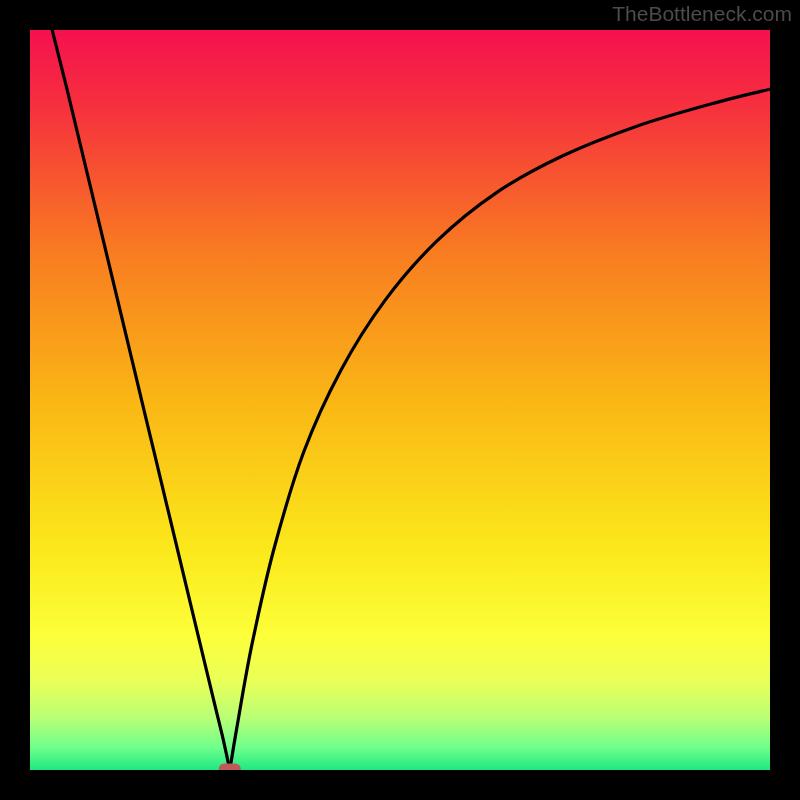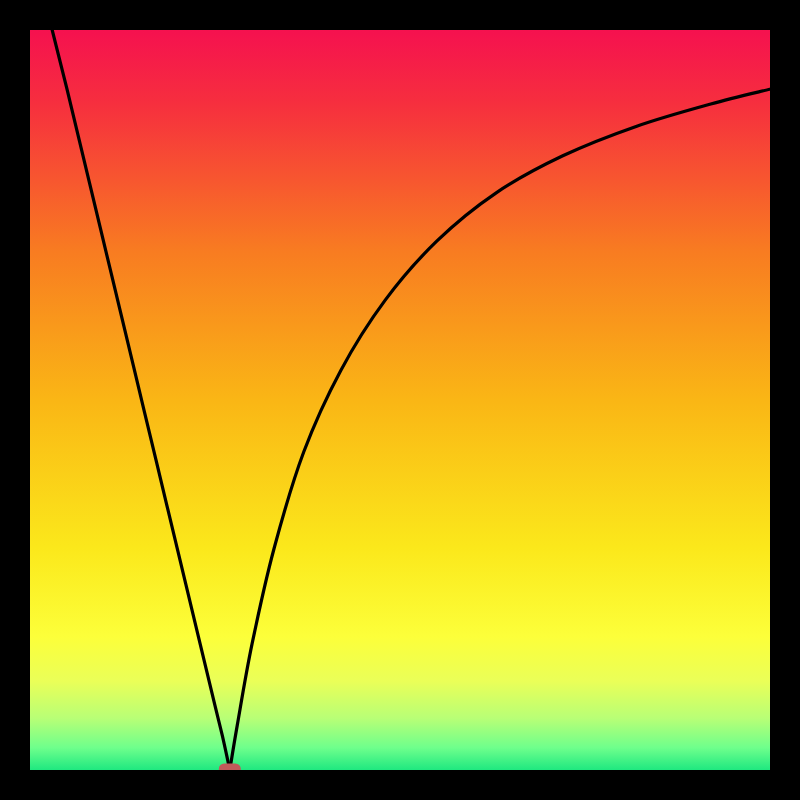--- a/index.html
+++ b/index.html
@@ -33,20 +33,21 @@
     top: 30px;
     width: 740px;
     height: 740px;
   }
   svg { display: block; }
 </style>
 </head>
 <body>
 
 <div class="frame">
+  <div class="watermark">TheBottleneck.com</div>
   <div class="plot">
     <svg id="chart-svg" width="740" height="740" viewBox="0 0 740 740">
         <defs>
           <linearGradient id="bg-grad" x1="0" y1="0" x2="0" y2="1">
             <stop offset="0%" stop-color="#f5114f"></stop>
             <stop offset="10%" stop-color="#f62f3e"></stop>
             <stop offset="30%" stop-color="#f87c21"></stop>
             <stop offset="50%" stop-color="#fab615"></stop>
             <stop offset="70%" stop-color="#fbe81b"></stop>
             <stop offset="82%" stop-color="#fcff3a"></stop>

